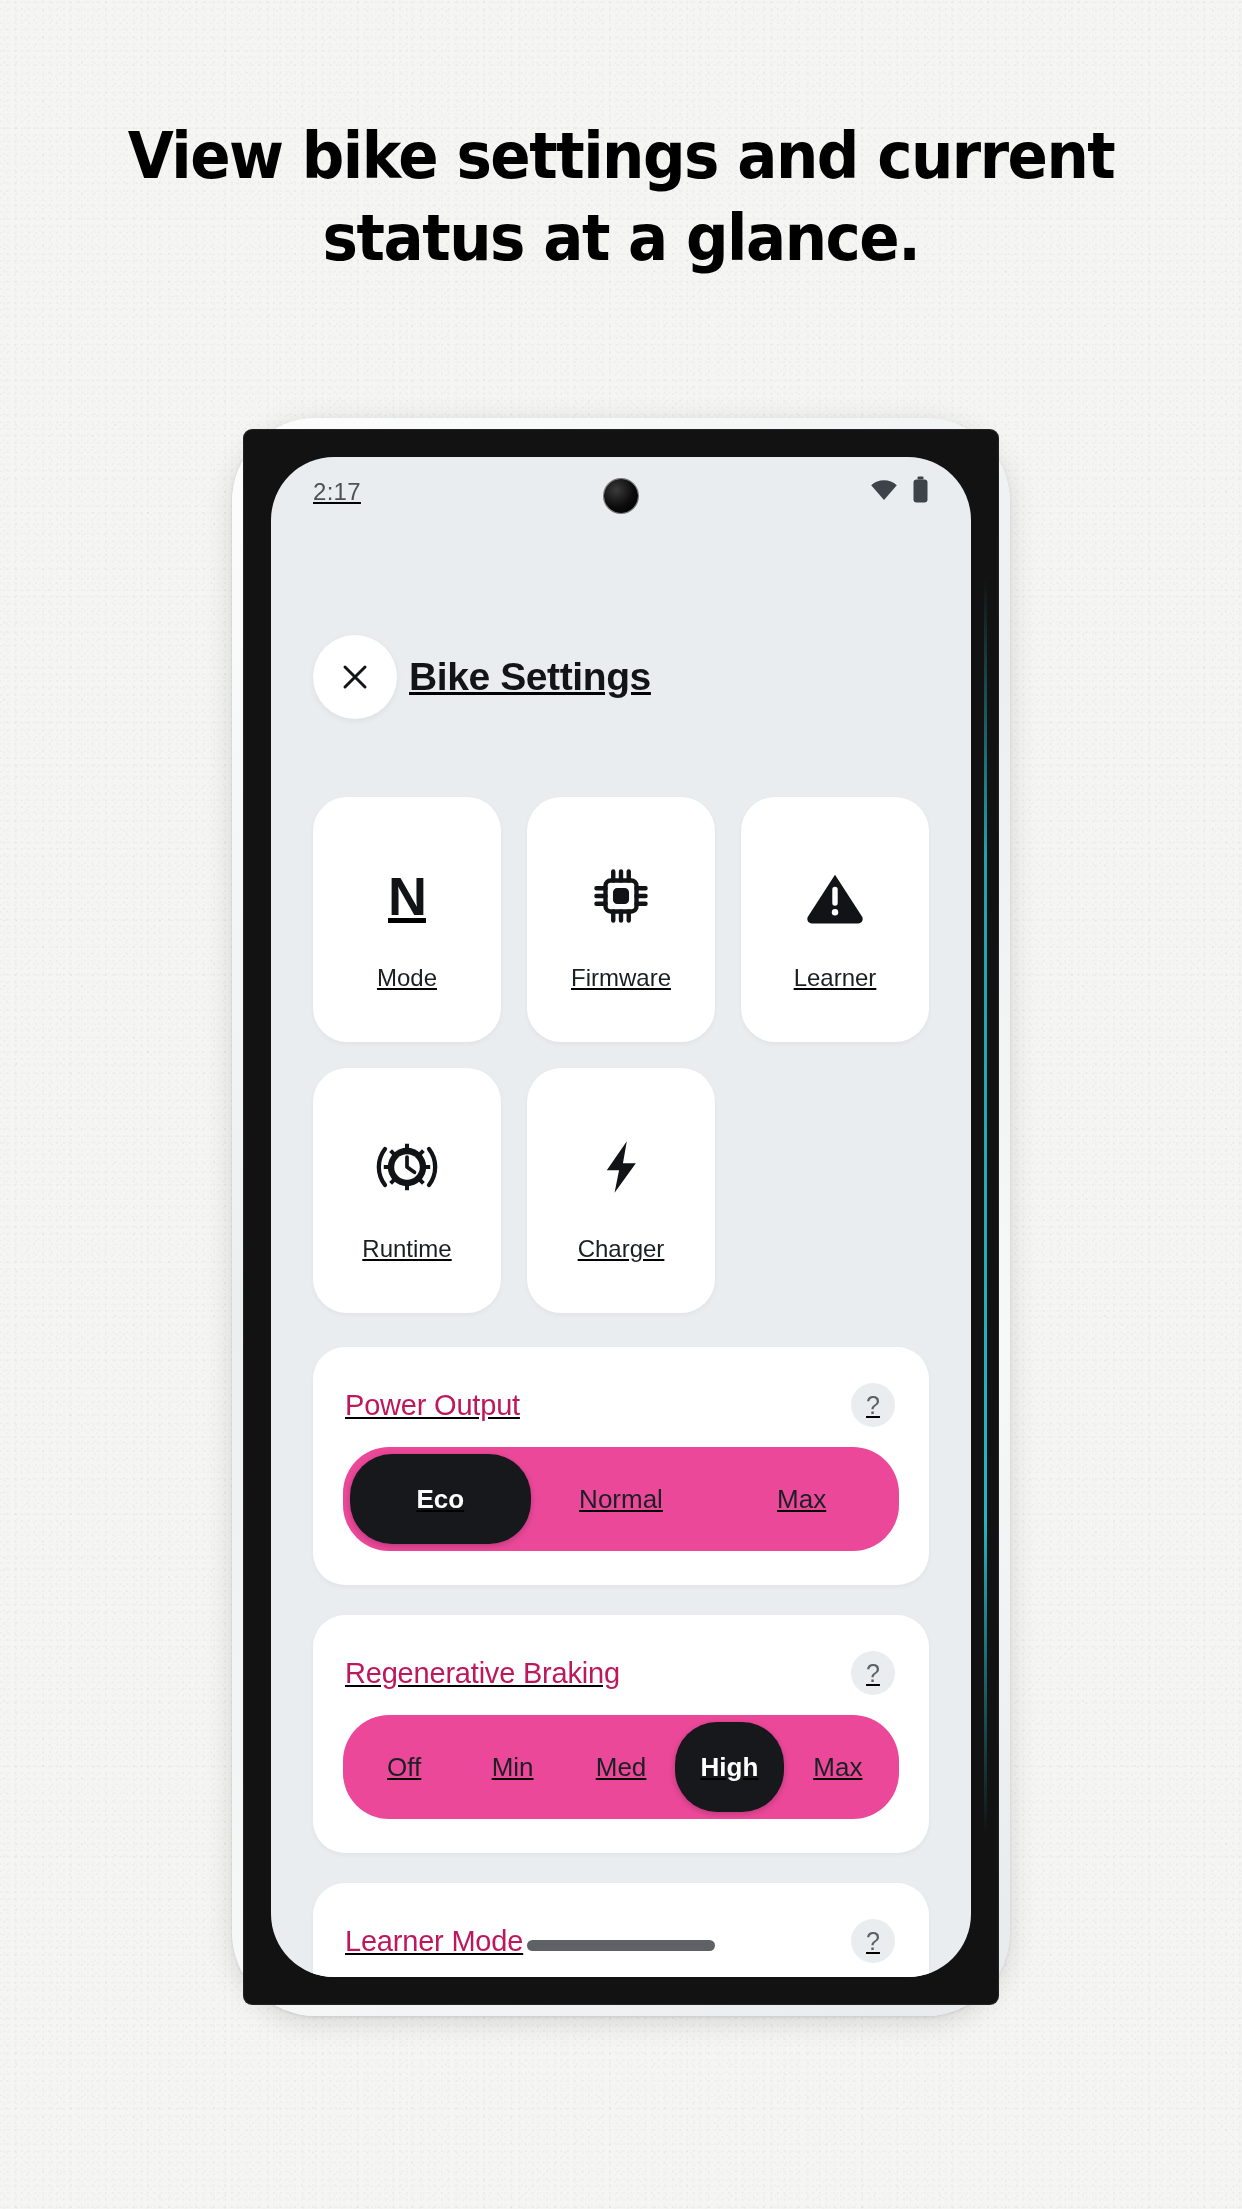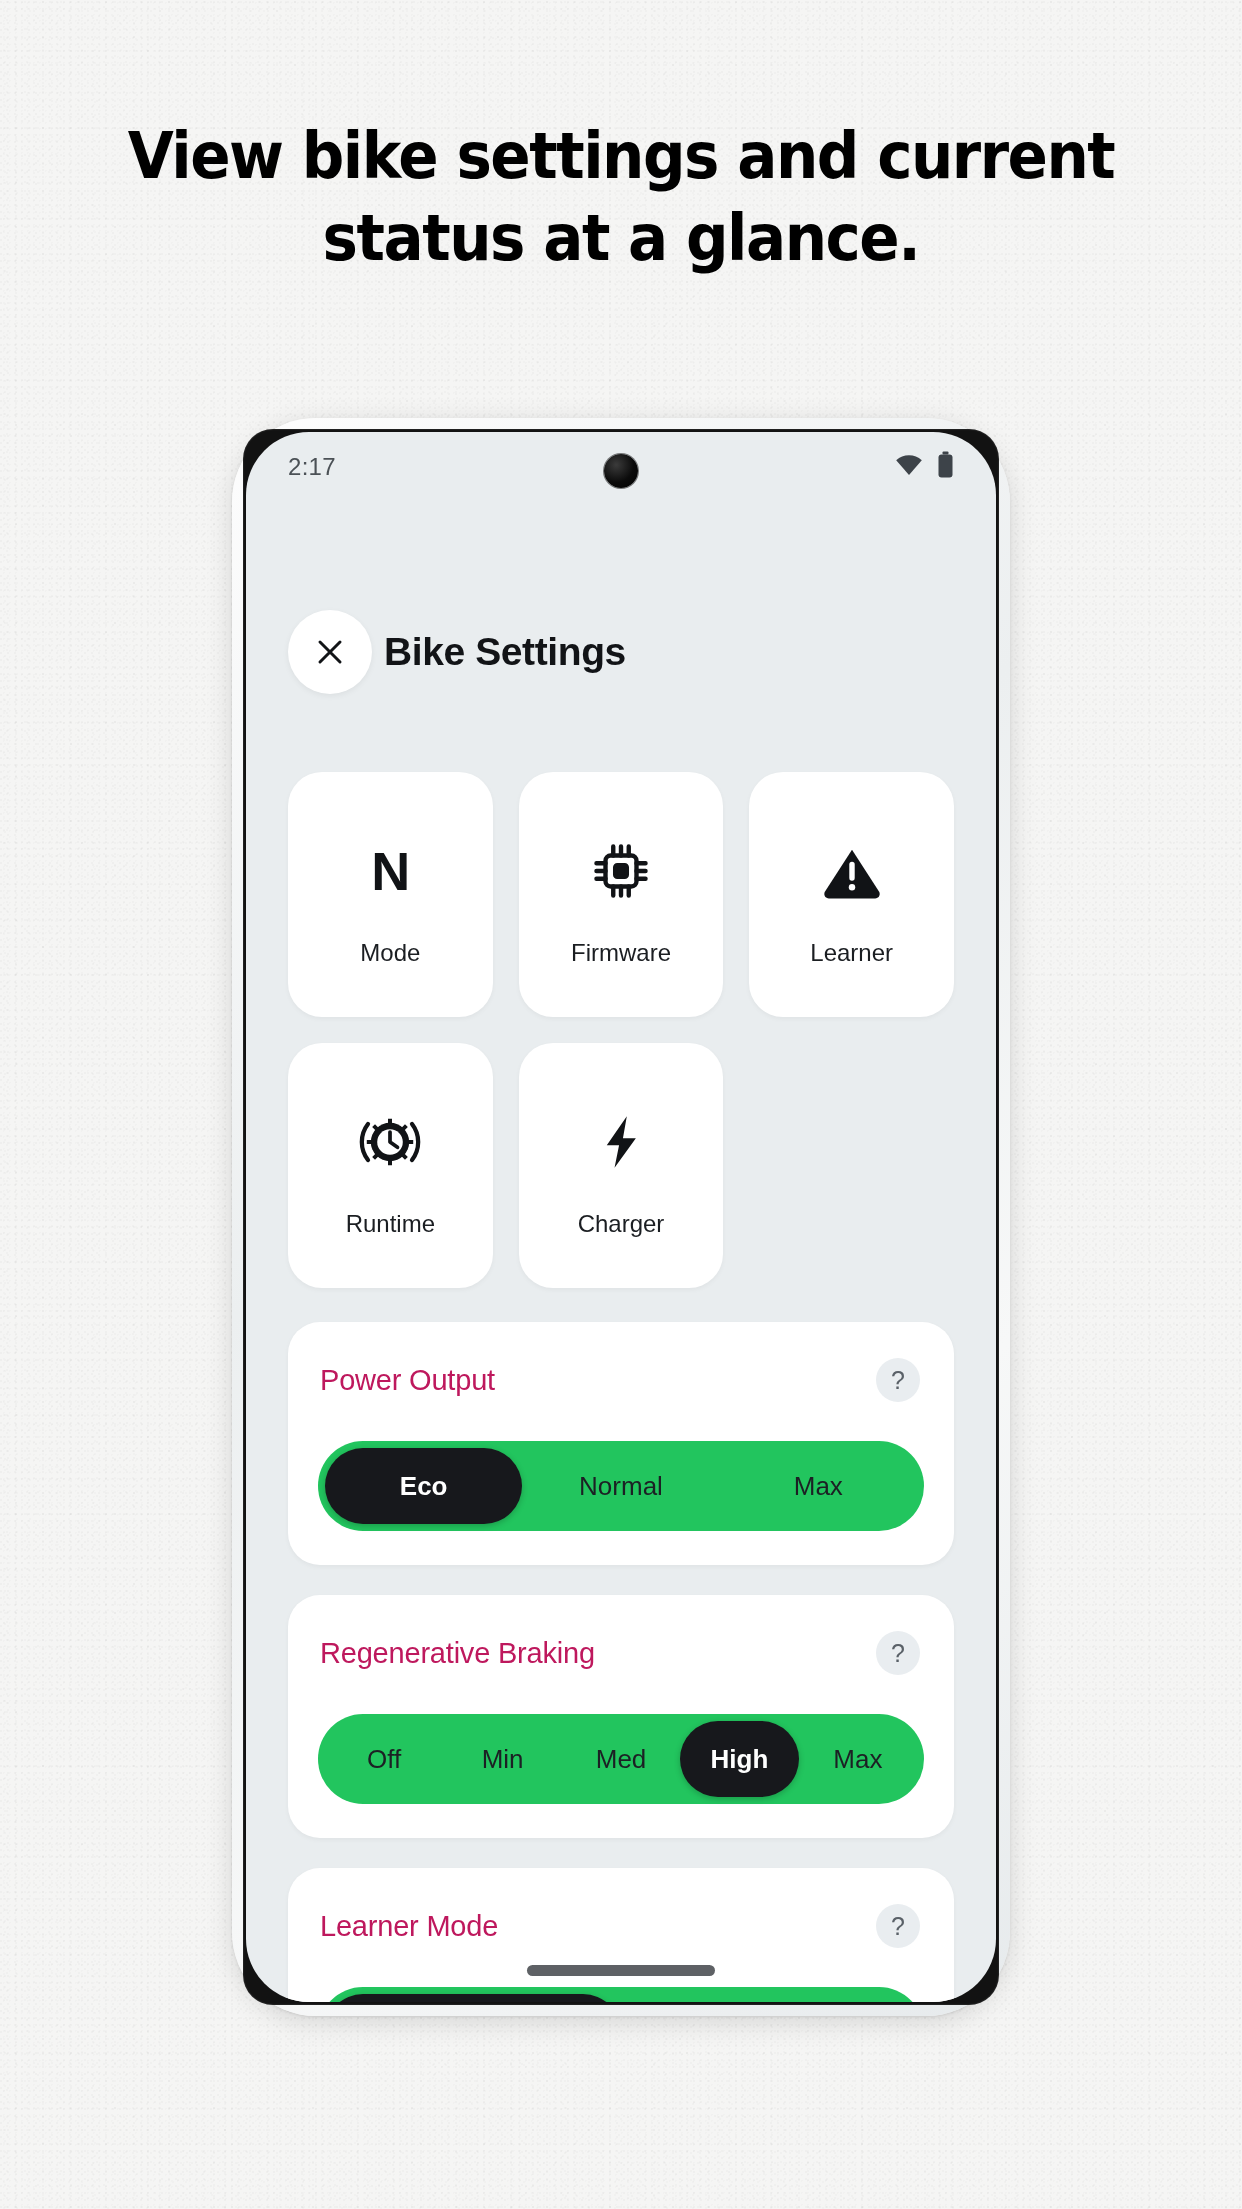--- a/index.html
+++ b/index.html
@@ -56,24 +56,25 @@
     height: 1598px;
     border-radius: 84px;
     background: linear-gradient(140deg, #fdfdfd 0%, #eceff0 40%, #f7f8f8 70%, #e6eaec 100%);
     box-shadow: 0 6px 28px rgba(0,0,0,0.13), 0 1px 3px rgba(0,0,0,0.10);
     padding: 11px;
   }
   .phone-bezel {
     position: relative;
     width: 100%;
     height: 100%;
-    border-radius: 30px;
+    border-radius: 9px;
     background: #121212;
-    padding: 3px;
+    padding: 28px;
     box-shadow: inset 0 0 2px rgba(255,255,255,0.25);
+    text-decoration: underline;
   }
   
   .bezel-glint {
     position: absolute;
     right: 12px;
     top: 150px;
     bottom: 170px;
     width: 3px;
     border-radius: 3px;
     background: linear-gradient(to bottom, rgba(40,210,225,0) 0%, rgba(40,210,225,0.75) 22%, rgba(40,210,225,0.85) 75%, rgba(40,210,225,0) 100%);
@@ -214,24 +215,24 @@
     background: #e9edf0;
     color: #5a6168;
     font-size: 25px;
     display: flex;
     align-items: center;
     justify-content: center;
     border: none;
     cursor: pointer;
   }
   .segmented {
-    margin-top: 39px;
-    background: #22c55e;
+    margin-top: 20px;
+    background: #ec4899;
     border-radius: 46px;
-    height: 90px;
+    height: 104px;
     display: flex;
     align-items: center;
     padding: 7px;
   }
   .seg-opt {
     flex: 1;
     height: 100%;
     border-radius: 42px;
     display: flex;
     align-items: center;

